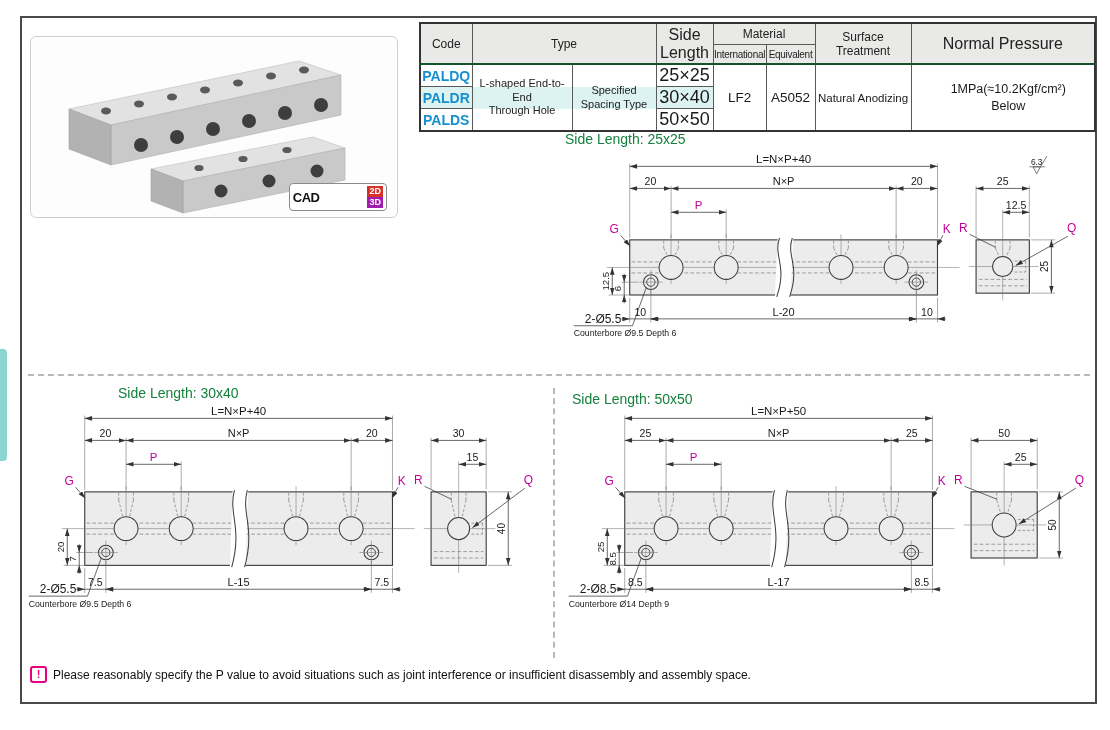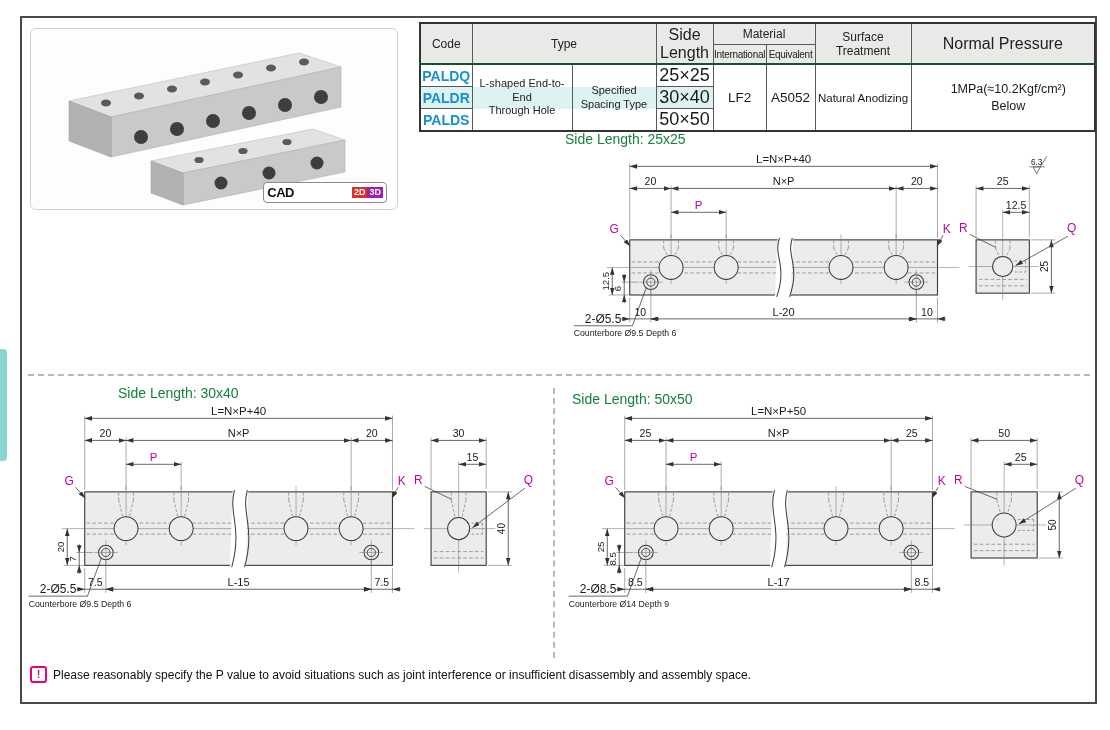--- a/index.html
+++ b/index.html
@@ -1,26 +1,26 @@
 <!DOCTYPE html>
 <html><head>
 <meta charset="utf-8">
 <style>
   html,body{margin:0;padding:0;background:#fff;}
   #stage{position:relative;width:1110px;height:730px;background:#fff;overflow:hidden;
          font-family:"Liberation Sans","DejaVu Sans",sans-serif;color:#1a1a1a;}
   .frame{position:absolute;left:20px;top:16px;width:1073px;height:684px;border:2px solid #4a4a4a;}
   .tealtab{position:absolute;left:0;top:349px;width:7px;height:112px;background:#8ad5cf;border-radius:0 4px 4px 0;}
   
-  .photo{position:absolute;left:30px;top:28px;width:366px;height:180px;background:#fdfdfd;
+  .photo{position:absolute;left:30px;top:36px;width:366px;height:180px;background:#fdfdfd;
          border:1px solid #cfcfcf;border-radius:6px;}
   .cadbadge{position:absolute;right:10px;bottom:6px;display:flex;align-items:center;
             border:1.5px solid #8a8a8a;border-radius:4px;background:#fff;padding:2px 3px;cursor:pointer;}
   .cadbadge .cadtxt{font-weight:bold;font-size:13px;letter-spacing:-0.5px;color:#111;}
-  .cadbadge .stack{display:flex;margin-left:18px;padding-left:40px;}
+  .cadbadge .stack{display:flex;flex-direction:column;margin-left:8px;padding-left:40px;}
   .cadbadge .d2{background:#d63229;color:#fff;font-size:9px;font-weight:bold;padding:0 2px;line-height:11px;}
   .cadbadge .d3{background:#a21caf;color:#fff;font-size:9px;font-weight:bold;padding:0 2px;line-height:11px;}
   
   .spec{position:absolute;left:419px;top:22px;border-collapse:collapse;table-layout:fixed;width:675px;
         border:2px solid #333;}
   .spec th,.spec td{border:1px solid #595959;text-align:center;vertical-align:middle;padding:0;overflow:hidden;}
   .spec thead th{background:#e9e9e7;font-weight:normal;font-size:12px;color:#222;}
   .spec thead tr.h2 th{font-size:10px;letter-spacing:-0.3px;height:18px;}
   .spec thead th{height:20px;}
   .spec thead th.b2{border-bottom:2px solid #14532d;}

